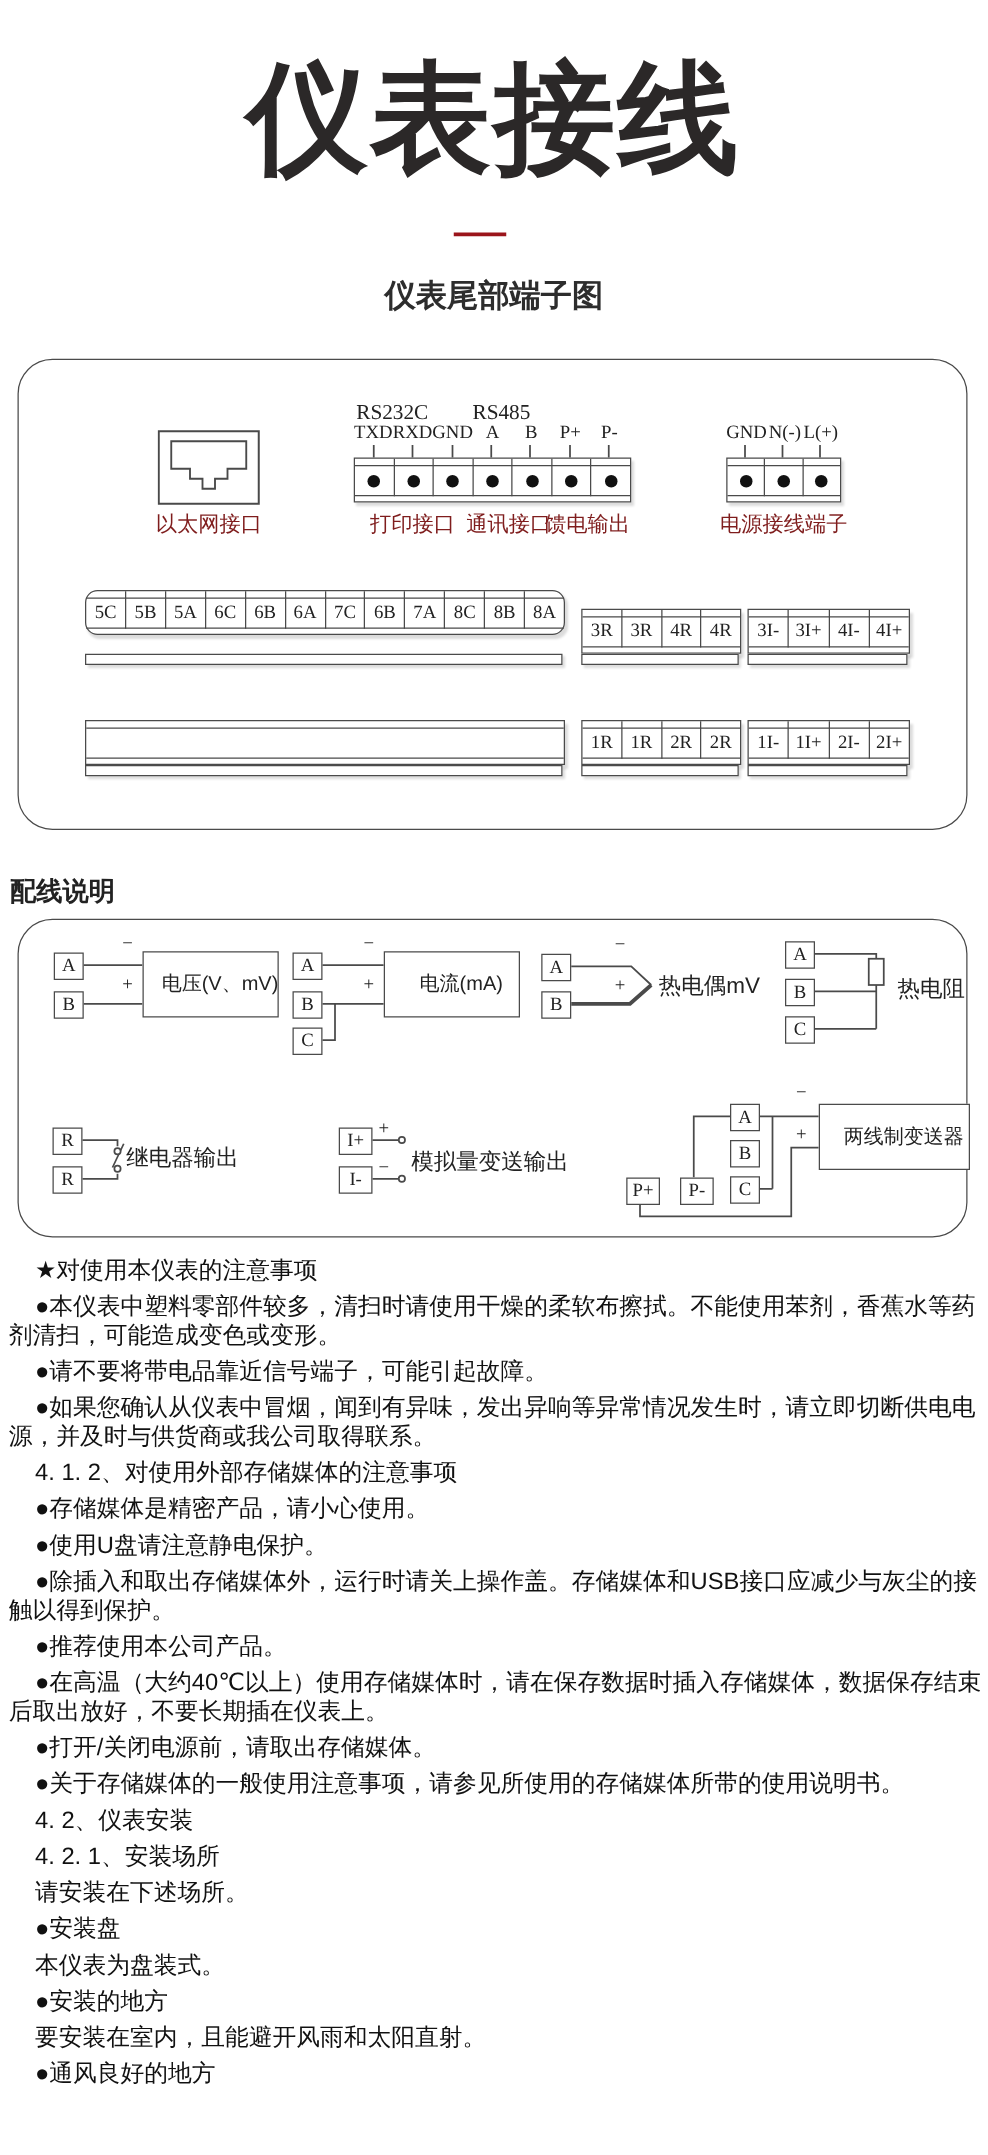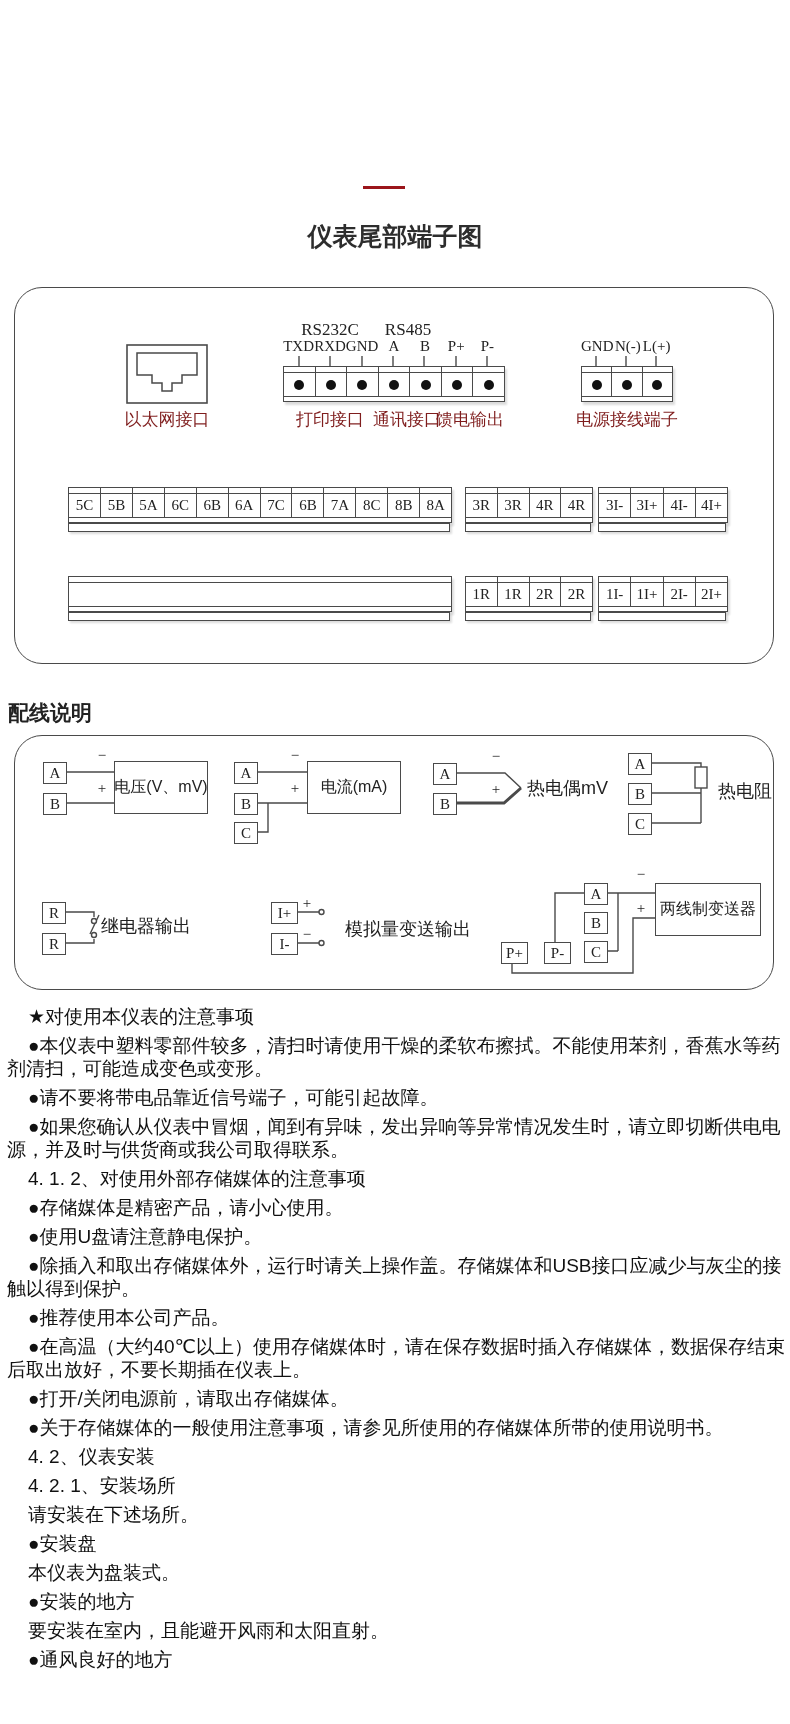--- a/index.html
+++ b/index.html
@@ -27,29 +27,29 @@
   .tstrip .cell.dot::after{content:"";width:10px;height:10px;border-radius:50%;background:#111;}
   .hl{position:absolute;left:0;right:0;border-top:1px solid #4a4a4a;}
   .hl.t{top:5px;} .hl.b{bottom:4px;}
   .base{position:absolute;height:7px;border:1px solid #4a4a4a;background:#fff;
         box-shadow:2px 2px 2px rgba(0,0,0,.14);z-index:2;}
   
   .pins{position:absolute;display:flex;z-index:2;height:17px;}
   .pins .pin{flex:1;text-align:center;font-family:"Liberation Serif","DejaVu Serif",serif;
              font-size:15px;color:#222;white-space:nowrap;}
   .lbl{position:absolute;text-align:center;font-size:17px;color:#7f1d1d;white-space:nowrap;z-index:2;}
-  .grp{position:absolute;text-align:center;font-size:17px;color:#222;white-space:nowrap;z-index:2;
+  .grp{position:absolute;text-align:left;font-size:17px;color:#222;white-space:nowrap;z-index:2;
        font-family:"Liberation Serif","DejaVu Serif",serif;}
   
   .term{position:absolute;width:22px;height:20px;line-height:20px;text-align:center;background:#fff;
         border:1.5px solid #4a4a4a;font-family:"Liberation Serif","DejaVu Serif",serif;
         font-size:15px;color:#222;z-index:2;}
   .term.wide{width:25px;}
   .device{position:absolute;background:#fff;border:1.5px solid #4a4a4a;display:flex;
-          align-items:center;justify-content:center;font-size:16px;color:#222;z-index:2;white-space:nowrap;}
+          align-items:center;justify-content:center;font-size:16px;color:#222;z-index:2;white-space:nowrap;padding-left:15px;}
   .sign{position:absolute;width:16px;text-align:center;z-index:2;background:transparent;
         font-family:"Liberation Serif","DejaVu Serif",serif;font-size:15px;color:#222;}
   .dlabel{position:absolute;font-size:18px;color:#222;white-space:nowrap;z-index:2;}
   
   .rj45{position:absolute;z-index:2;}
   
   #notes{position:absolute;left:4px;top:1005px;width:782px;z-index:2;}
   #notes p{margin:0 0 6px 0;font-size:19px;line-height:23px;color:#111;font-weight:500;
            padding-left:3px;text-indent:21px;}
 </style>
@@ -80,20 +80,21 @@
       <circle cx="94" cy="935" r="2.5" fill="#fff"></circle>
 
       <path d="M295,912 H319 M295,943 H319"></path>
       <circle cx="321.5" cy="912" r="2.5" fill="#fff"></circle>
       <circle cx="321.5" cy="943" r="2.5" fill="#fff"></circle>
 
       <path d="M555,942 V893 H584 M606,893 H655 M618,893 V951 M606,951 H618 M512,962 V973 H633 V918 H655"></path>
     </g>
   </svg>
 
+  <div class="page-title">仪表接线</div>
   <div class="divider" style="background: rgb(155, 21, 27);"></div>
   <div class="subtitle">仪表尾部端子图</div>
 
   <div class="panel" style="left:14px;top:287px;width:758px;height:375px;"></div>
 
   <div class="rj45" style="left:126px;top:344px;">
     <svg width="82" height="60" viewBox="0 0 82 60">
       <rect x="1" y="1" width="80" height="58" fill="#fff" stroke="#4a4a4a" stroke-width="1.6"></rect>
       <path d="M11,9 H71 V31 H56 V39 H46 V47 H36 V39 H26 V31 H11 Z" fill="#fff" stroke="#4a4a4a" stroke-width="1.5"></path>
     </svg>
@@ -142,21 +143,21 @@
     </div>
     <div class="hl t"></div>
       <div class="hl b"></div>
   </div>
 
   <div class="lbl" style="left:296px;top:408px;width:68px;">打印接口</div>
   <div class="lbl" style="left:373px;top:408px;width:68px;">通讯接口</div>
   <div class="lbl" style="left:436px;top:408px;width:68px;">馈电输出</div>
   <div class="lbl" style="left:576px;top:408px;width:102px;">电源接线端子</div>
 
-  <div class="tstrip" style="left:68px;top:487px;width:382px;">
+  <div class="tstrip" style="left:68px;top:472px;width:382px;border-radius:10px;">
     <div class="cells">
         <div class="cell">5C</div>
         <div class="cell">5B</div>
         <div class="cell">5A</div>
         <div class="cell">6C</div>
         <div class="cell">6B</div>
         <div class="cell">6A</div>
         <div class="cell">7C</div>
         <div class="cell">6B</div>
         <div class="cell">7A</div>
@@ -251,21 +252,21 @@
   <div class="dlabel" style="left:718px;top:779px;">热电阻</div>
 
   <div class="term" style="left:42px;top:902px;">R</div>
   <div class="term" style="left:42px;top:933px;">R</div>
   <div class="dlabel" style="left:101px;top:914px;">继电器输出</div>
 
   <div class="term wide" style="left:271px;top:902px;">I+</div>
   <div class="term wide" style="left:271px;top:933px;">I-</div>
   <div class="sign" style="left:299px;top:895px;">+</div>
   <div class="sign" style="left:299px;top:926px;">−</div>
-  <div class="dlabel" style="left:345px;top:917px;">模拟量变送输出</div>
+  <div class="dlabel" style="left:329px;top:917px;">模拟量变送输出</div>
 
   <div class="term" style="left:584px;top:883px;">A</div>
   <div class="term" style="left:584px;top:912px;">B</div>
   <div class="term" style="left:584px;top:941px;">C</div>
   <div class="term wide" style="left:501px;top:942px;">P+</div>
   <div class="term wide" style="left:544px;top:942px;">P-</div>
   <div class="sign" style="left:633px;top:866px;">−</div>
   <div class="sign" style="left:633px;top:900px;">+</div>
   <div class="device" style="left:655px;top:883px;width:104px;height:51px;">两线制变送器</div>
 

